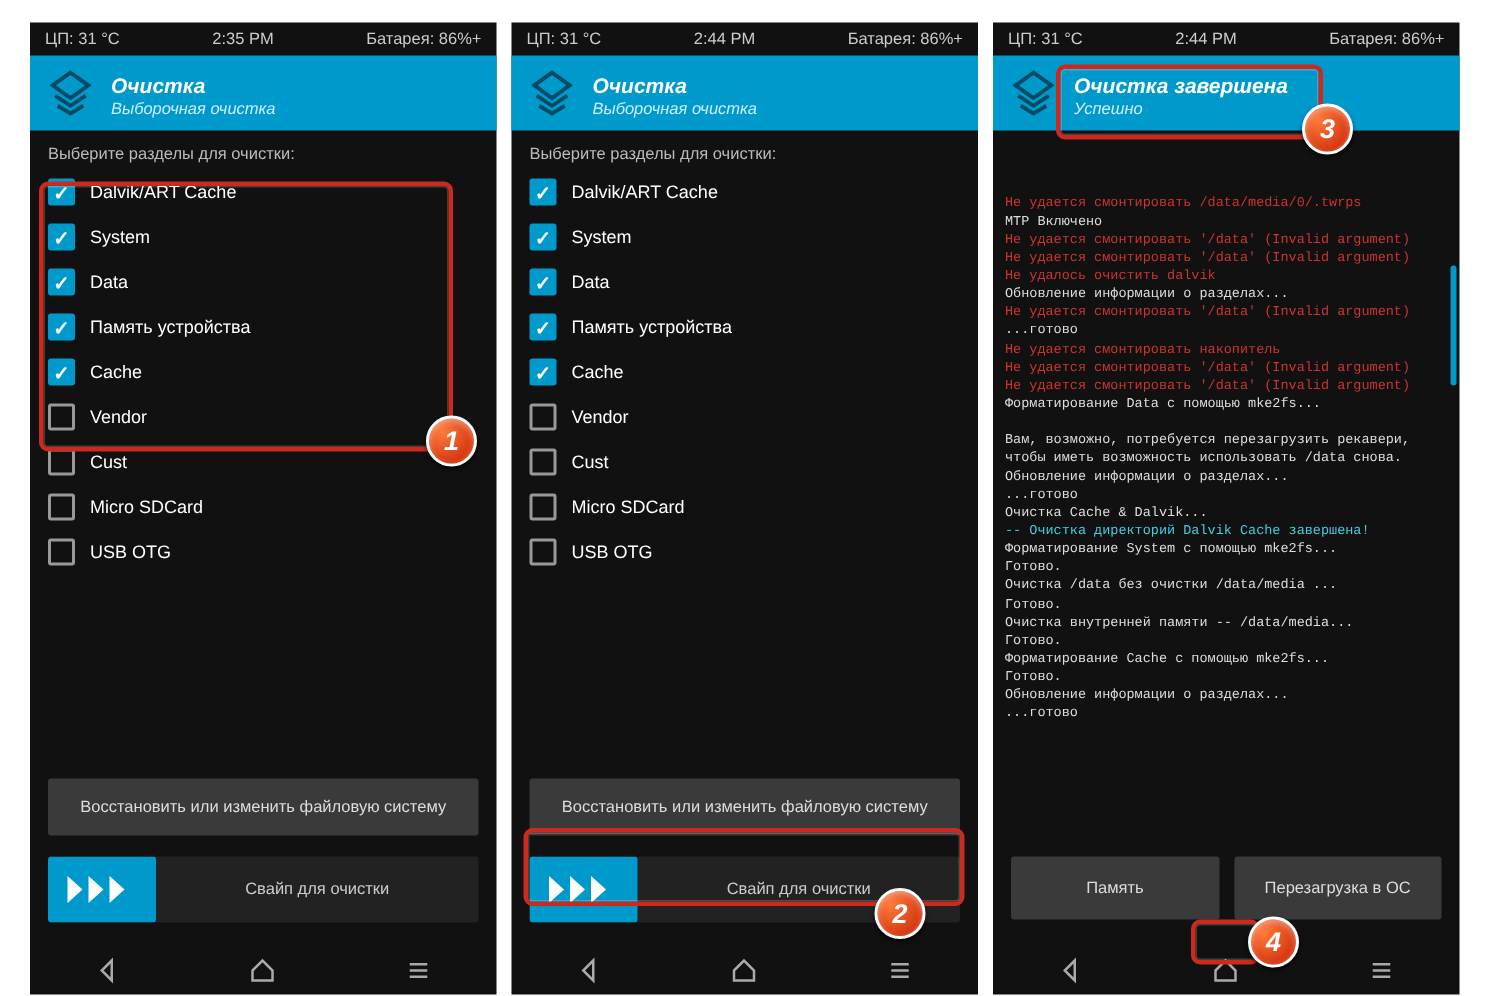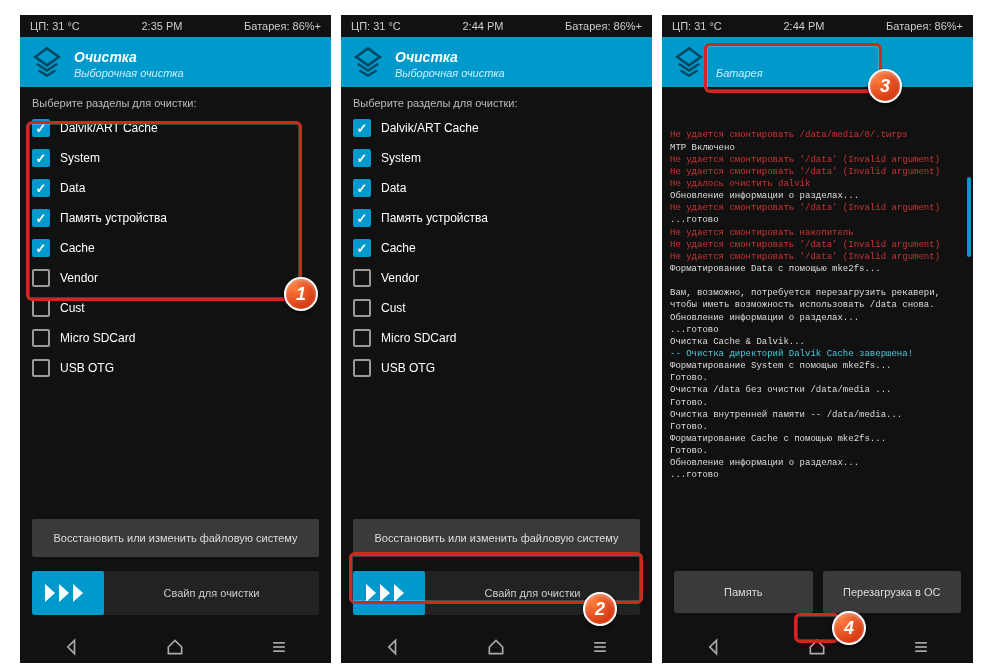--- a/index.html
+++ b/index.html
@@ -387,21 +387,22 @@
       <div class="twrp-logo">
         <svg viewBox="0 0 40 40">
             <g fill="none" stroke="#004a66" stroke-width="3">
               <path d="M20 4 L6 14 L20 24 L34 14 Z"></path>
               <path d="M8 22 L20 30 L32 22"></path>
               <path d="M10 30 L20 36 L30 30"></path>
             </g>
           </svg>
       </div>
       <div class="header-text">
-        <div class="header-sub">Батарея</div>
+        <div class="header-title">Очистка завершена</div>
+        <div class="header-sub">Успешно</div>
       </div>
     </div>
     <div class="log" id="log3">
       <div class="log-scroll"></div>
     <div class="err">Не удается смонтировать /data/media/0/.twrps</div><div class="ok">MTP Включено</div><div class="err">Не удается смонтировать '/data' (Invalid argument)</div><div class="err">Не удается смонтировать '/data' (Invalid argument)</div><div class="err">Не удалось очистить dalvik</div><div class="ok">Обновление информации о разделах...</div><div class="err">Не удается смонтировать '/data' (Invalid argument)</div><div class="ok">...готово</div><div class="err">Не удается смонтировать накопитель</div><div class="err">Не удается смонтировать '/data' (Invalid argument)</div><div class="err">Не удается смонтировать '/data' (Invalid argument)</div><div class="ok">Форматирование Data с помощью mke2fs...</div><div class="ok"> </div><div class="ok">Вам, возможно, потребуется перезагрузить рекавери, чтобы иметь возможность использовать /data снова.</div><div class="ok">Обновление информации о разделах...</div><div class="ok">...готово</div><div class="ok">Очистка Cache &amp; Dalvik...</div><div class="cy">-- Очистка директорий Dalvik Cache завершена!</div><div class="ok">Форматирование System с помощью mke2fs...</div><div class="ok">Готово.</div><div class="ok">Очистка /data без очистки /data/media ...</div><div class="ok">Готово.</div><div class="ok">Очистка внутренней памяти -- /data/media...</div><div class="ok">Готово.</div><div class="ok">Форматирование Cache с помощью mke2fs...</div><div class="ok">Готово.</div><div class="ok">Обновление информации о разделах...</div><div class="ok">...готово</div></div>
     <div class="btn-row">
       <div class="grey-btn">Память</div>
       <div class="grey-btn">Перезагрузка в ОС</div>
     </div>
     <div class="navbar">

